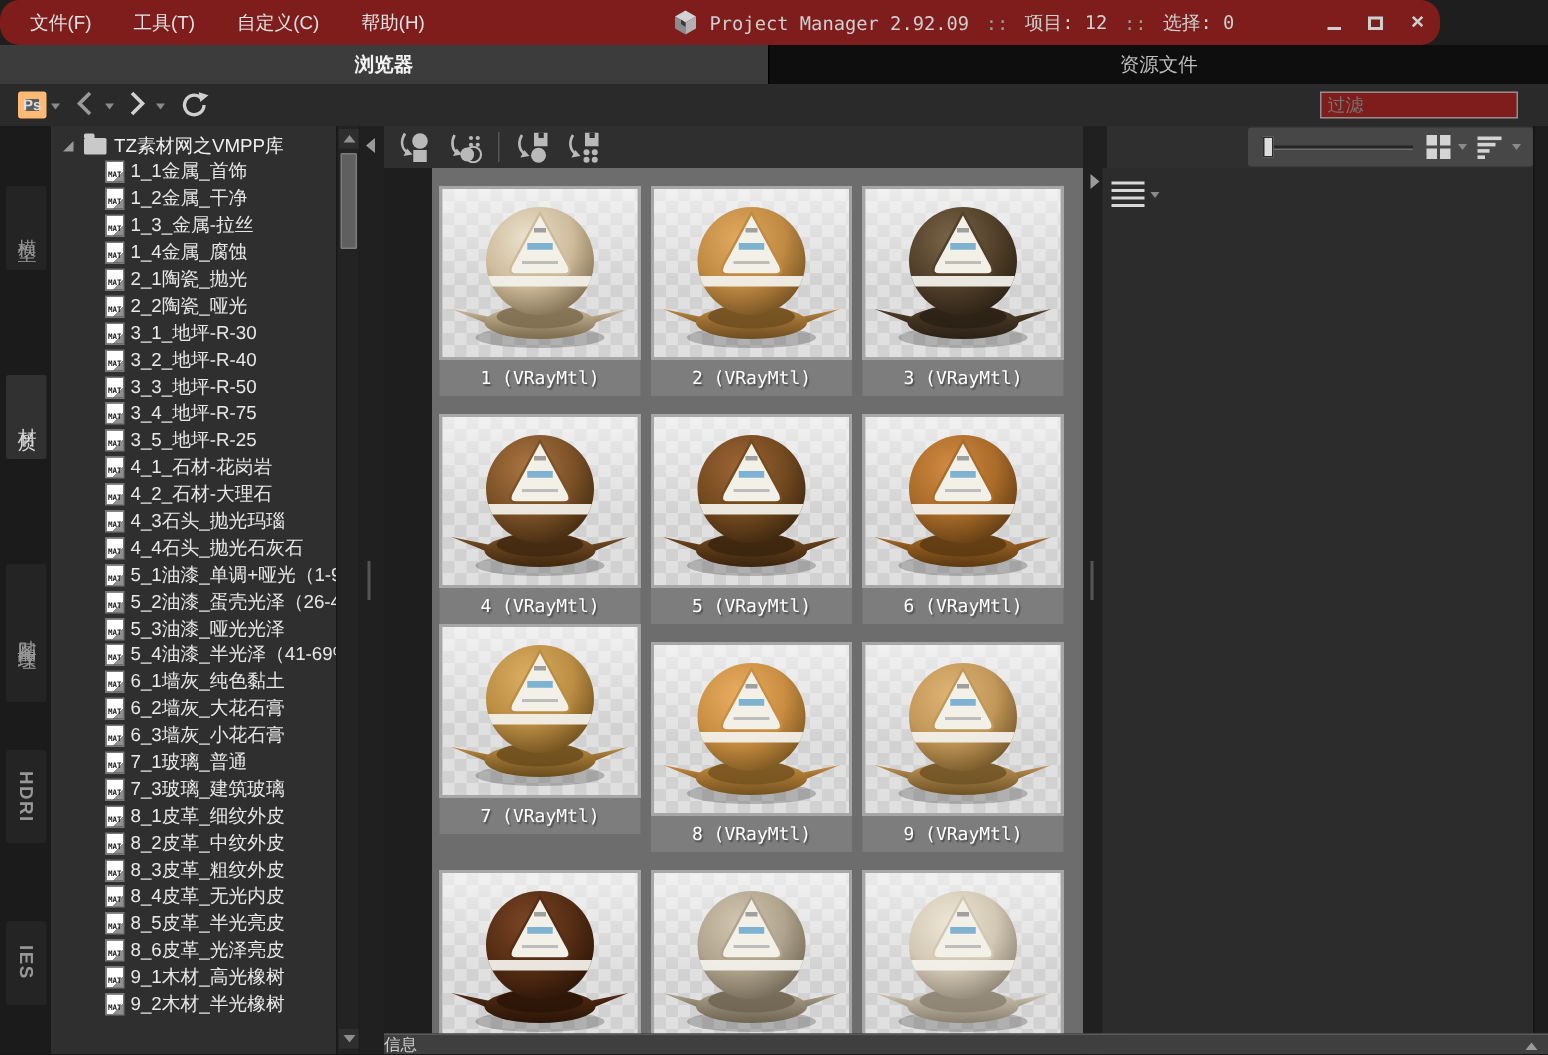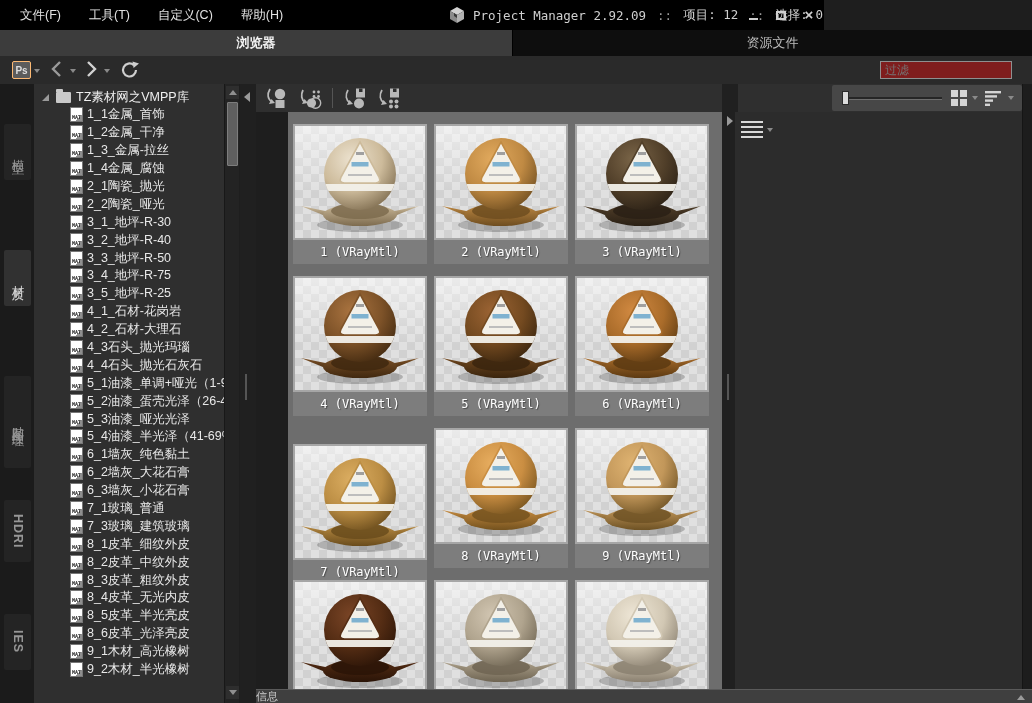--- a/index.html
+++ b/index.html
@@ -1,41 +1,41 @@
 <!DOCTYPE html>
 <html><head>
 <meta charset="utf-8">
 <style>
   html,body{margin:0;padding:0;background:#111;}
   *{box-sizing:border-box;}
   #app{position:relative;width:1032px;height:703px;background:#1e1e1e;overflow:hidden;
        font-family:"Liberation Sans","DejaVu Sans",sans-serif;color:#d8d8d8;font-size:12px;}
 
   
-  .titlebar{position:absolute;left:0;top:0;width:824px;height:30px;background:#000000;}
+  .titlebar{position:absolute;left:0;top:0;width:960px;height:30px;background:#7f1d1d;border-radius:13px;}
   .menu-items{position:absolute;left:6px;top:0;height:30px;display:flex;align-items:center;}
   .menu-item{padding:0 14px;color:#e2e2e2;font-size:12.5px;cursor:default;}
   .titlebox{position:absolute;left:448px;top:0;height:30px;display:flex;align-items:center;gap:7px;
             font-family:"DejaVu Sans Mono","Liberation Mono",monospace;font-size:12.5px;color:#cfcfcf;}
   .titlebox .sep{color:#9a9a9a;margin:0 4px;}
   .winbtns{position:absolute;right:8px;top:0;height:30px;display:flex;align-items:center;gap:14px;}
   .winbtn{width:14px;height:14px;display:flex;align-items:center;justify-content:center;color:#cfcfcf;}
   .minimize-bar{width:9px;height:2px;background:#cfcfcf;margin-top:7px;}
   .maximize-box{width:10px;height:9px;border:2px solid #cfcfcf;}
   .close-x{font-size:15px;line-height:14px;color:#cfcfcf;font-weight:bold;}
 
   
   .tabbar{position:absolute;left:0;top:30px;width:1032px;height:26px;background:#0e0e0e;display:flex;}
   .main-tab{width:512px;display:flex;align-items:center;justify-content:center;font-size:13px;color:#bdbdbd;}
   .main-tab.active{background:#3c3c3c;color:#f2f2f2;font-weight:bold;}
   .main-tab.inactive{background:#0e0e0e;flex:1;border-left:1px solid #000;}
 
   
   .toolbar{position:absolute;left:0;top:56px;width:1032px;height:28px;background:#2a2a2a;}
-  .ps-btn{position:absolute;left:12px;top:5px;width:19px;height:18px;background:#5c5c5c;border:1px solid #fdba74;
+  .ps-btn{position:absolute;left:12px;top:5px;width:19px;height:18px;background:#5c5c5c;border:5px solid #fdba74;
           border-radius:2px;color:#dedede;font-size:10px;font-weight:bold;display:flex;align-items:center;justify-content:center;}
   .caret{width:0;height:0;border-left:3px solid transparent;border-right:3px solid transparent;border-top:4px solid #8a8a8a;display:inline-block;}
   .tb-caret{position:absolute;top:13px;}
   .nav-btn{position:absolute;top:3px;width:20px;height:22px;}
   .refresh-btn{position:absolute;left:120px;top:4px;width:20px;height:20px;}
   .filter-input{position:absolute;left:880px;top:5px;width:132px;height:18px;background:#7f1d1d;border:1px solid #8f8f8f;
                 color:#a0a0a0;font-size:12px;padding:0 4px;outline:none;}
 
   
   .main{position:absolute;left:0;top:84px;width:1032px;height:619px;background:#1e1e1e;}
@@ -657,21 +657,21 @@
                 <circle cx="65" cy="48" r="36" fill="url(#sph5)"></circle>
                 <rect x="27" y="58" width="76" height="7" fill="#f2f0ea" opacity="0.95" clip-path="url(#cl5)"></rect>
                 <path d="M65 16 L84 51 Q86.5 57 80.5 57 L49.5 57 Q43.5 57 46 51 Z" fill="#f3f0e8" stroke="#aa6c2a" stroke-width="1.6"></path>
                 <rect x="61" y="26" width="8" height="3" fill="#a0a0a0"></rect>
                 <rect x="56.5" y="36" width="17" height="4.5" fill="#7fb2d0"></rect>
                 <rect x="53" y="48" width="24" height="2" fill="#bdbdbd"></rect>
               </svg>
             </div>
             <div class="cap">6 (VRayMtl)</div>
           </div>
-          <div class="card" style="left: 5px; top: 332px;">
+          <div class="card" style="left: 5px; top: 304px;">
             <div class="thumb">
               <svg width="130" height="112" viewBox="0 0 130 112">
                 <defs>
                   <pattern id="chk6" width="16" height="16" patternUnits="userSpaceOnUse">
                     <rect width="16" height="16" fill="#e0e0e0"></rect>
                     <rect width="8" height="8" fill="#d1d1d1"></rect>
                     <rect x="8" y="8" width="8" height="8" fill="#d1d1d1"></rect>
                   </pattern>
                   <linearGradient id="fd6" x1="0" y1="0" x2="0" y2="1">
                     <stop offset="0%" stop-color="#ffffff" stop-opacity="0.55"></stop>

